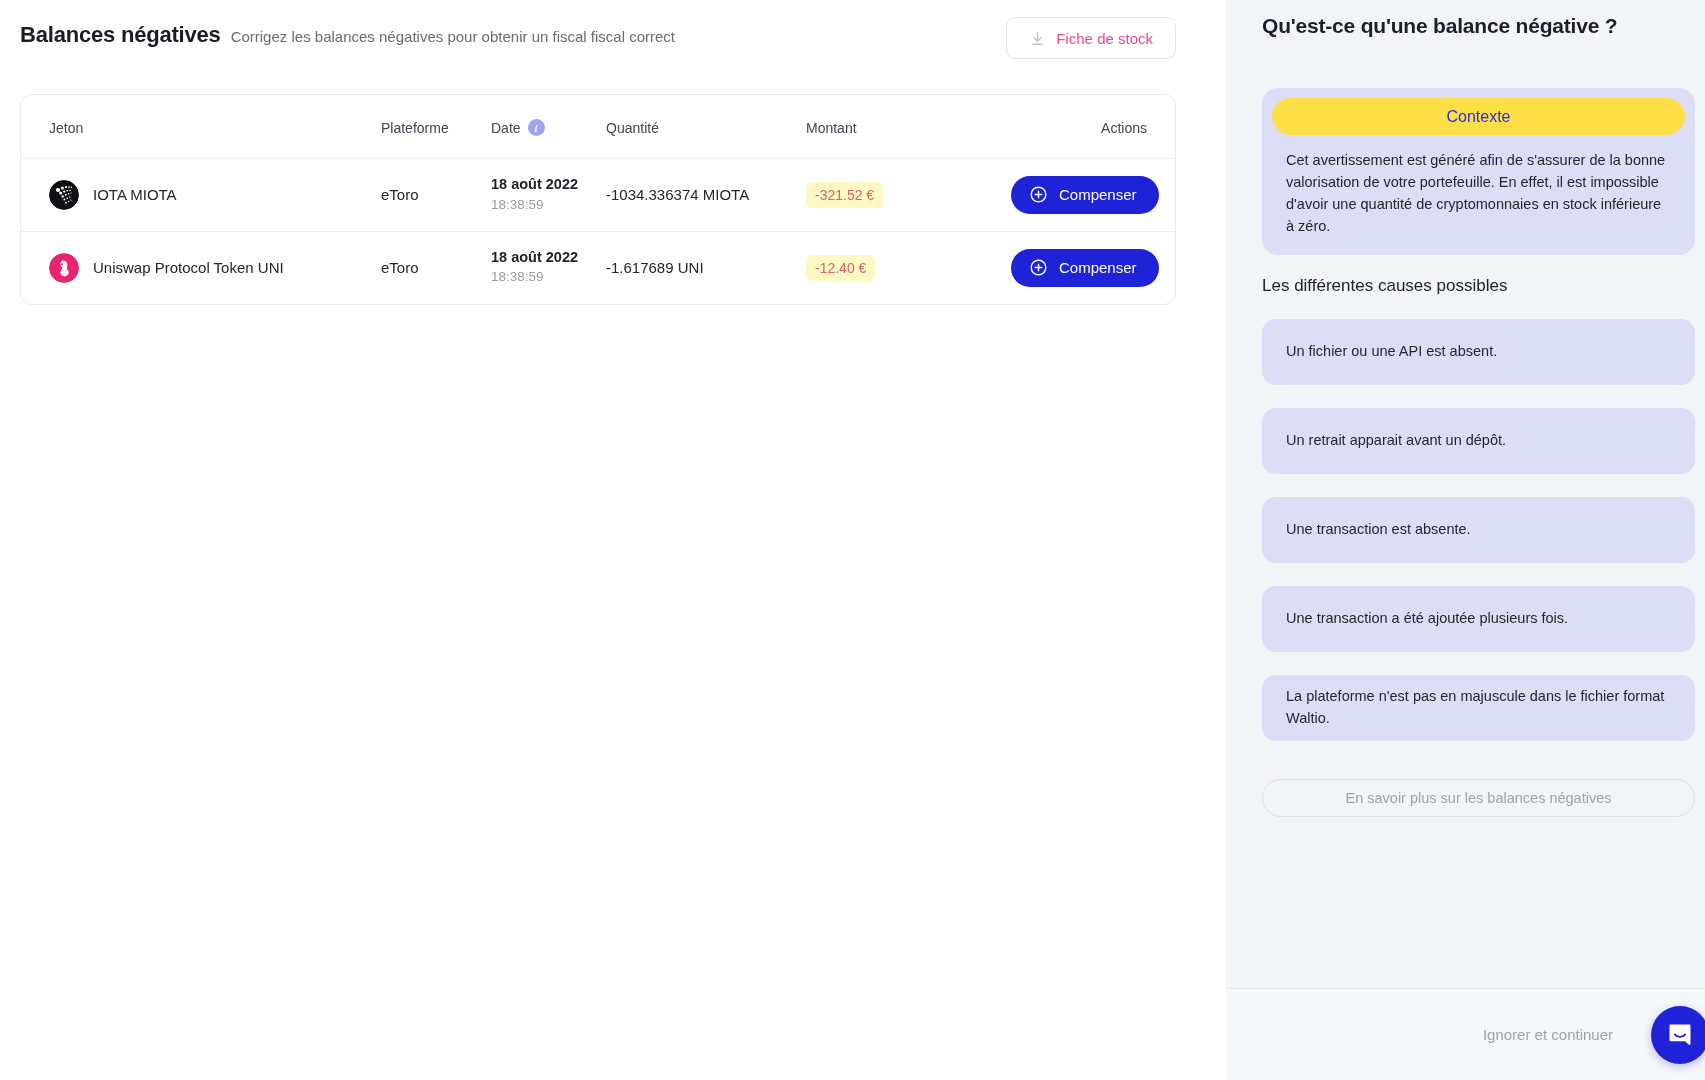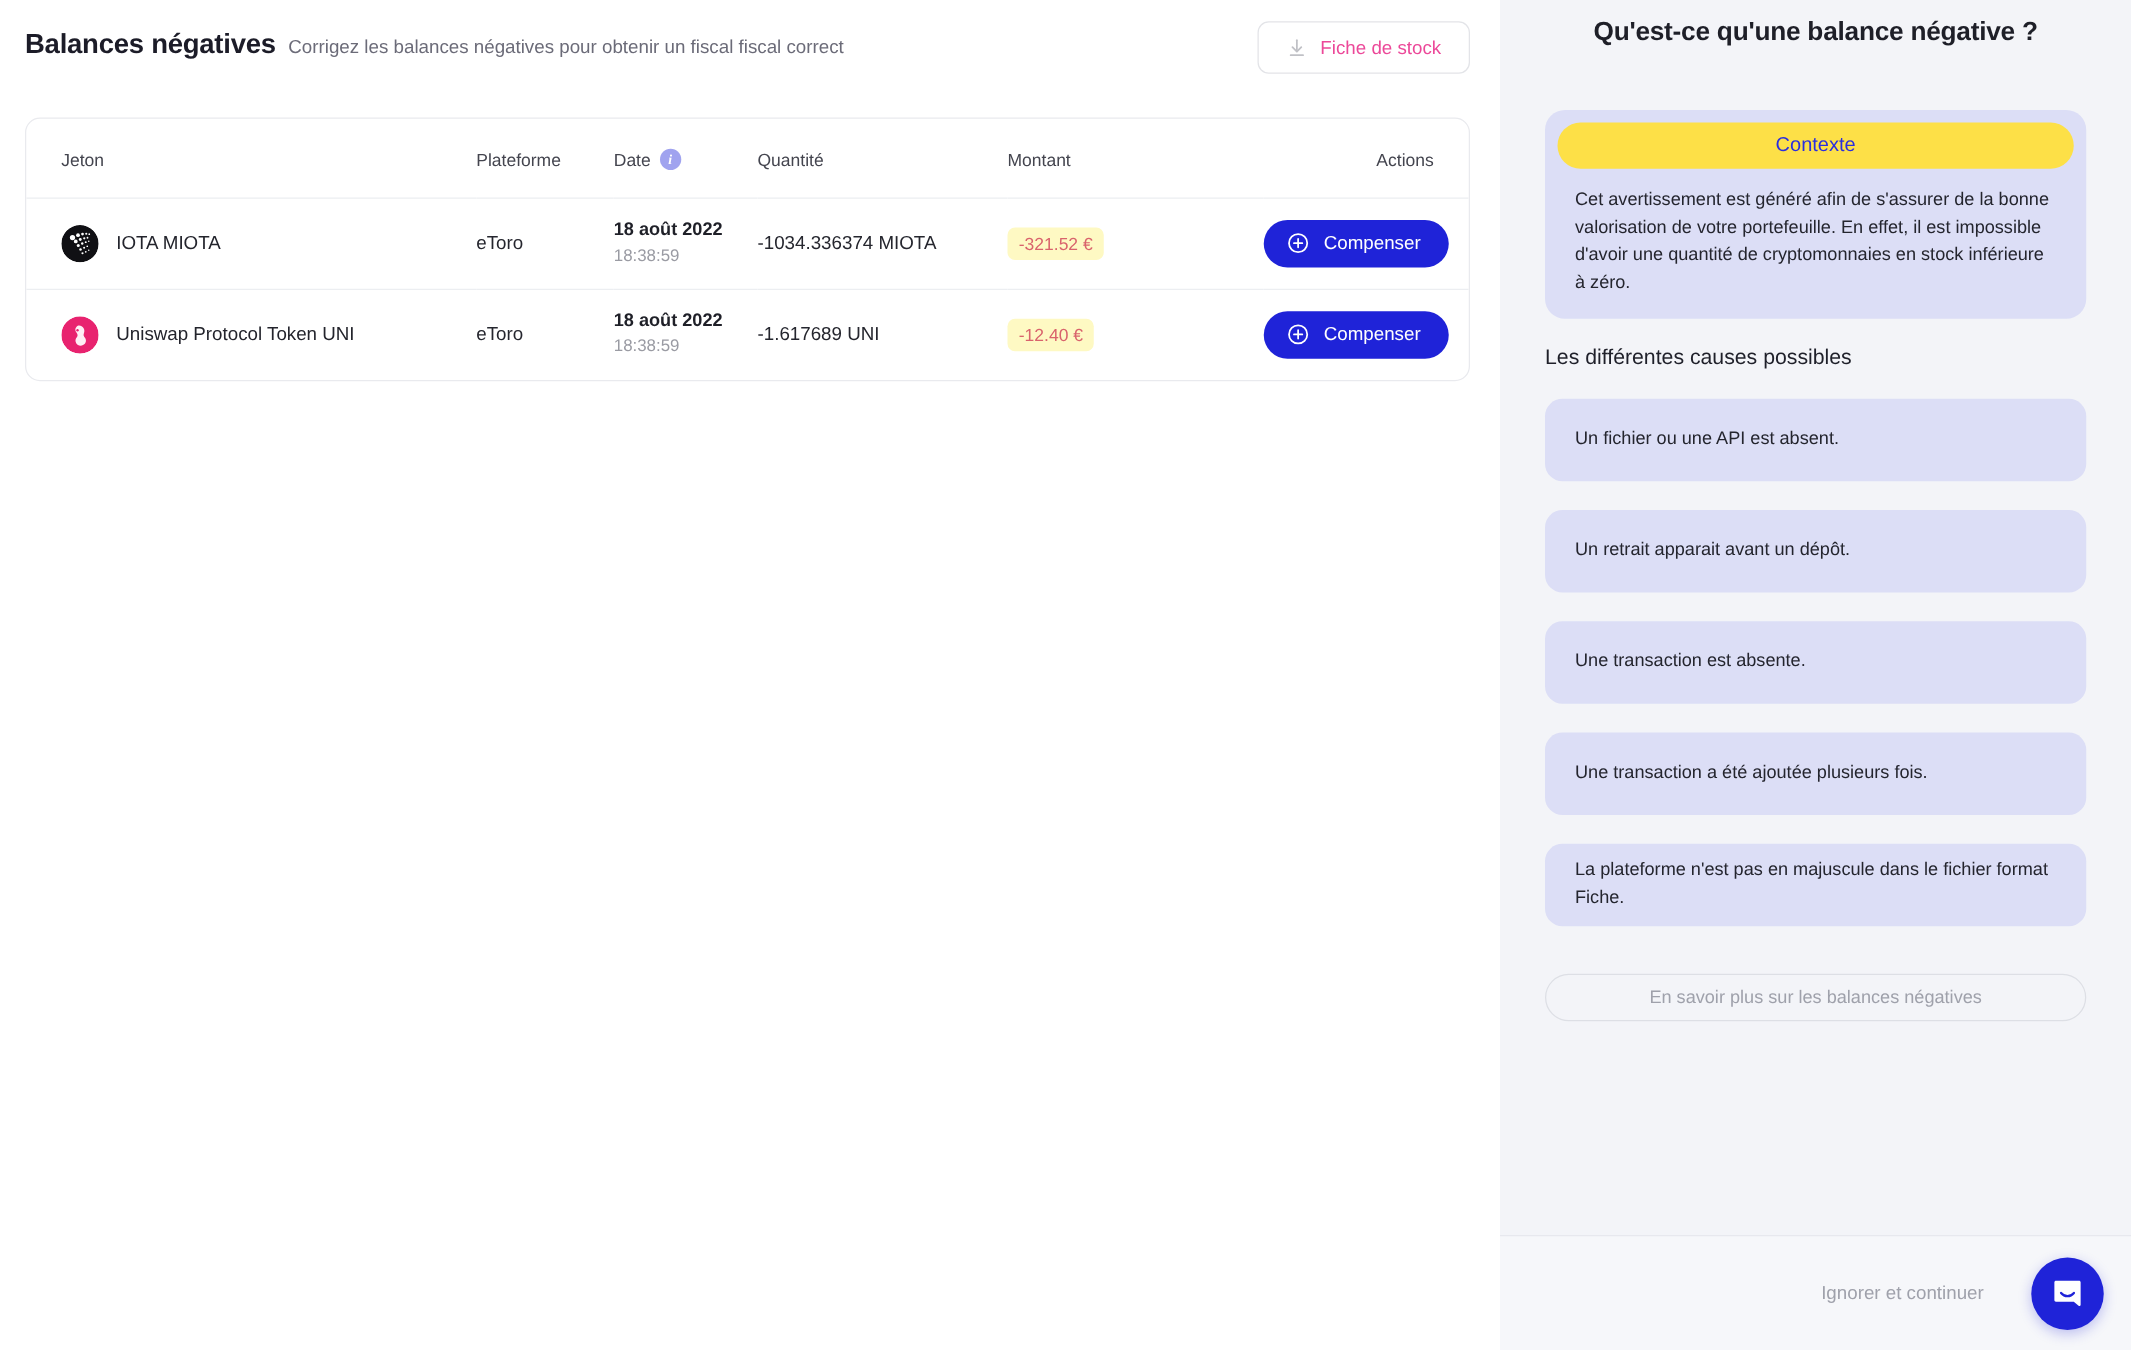--- a/index.html
+++ b/index.html
@@ -3,21 +3,21 @@
 <meta charset="utf-8">
 <style>
   * { box-sizing: border-box; margin: 0; padding: 0; }
   html, body {
     width: 1705px; height: 1080px;
     font-family: "Liberation Sans", "DejaVu Sans", sans-serif;
     background: #ffffff;
     overflow: hidden;
     -webkit-font-smoothing: antialiased;
   }
-  #app { display: flex; width: 1705px; height: 1080px; }
+  #app { display: flex; width: 1705px; height: 1080px; gap: 26px; }
 
   
   .main {
     width: 1200px; height: 1080px;
     background: #ffffff;
     position: relative;
     flex: 0 0 1200px;
   }
   .main-header {
     display: flex; align-items: flex-start;
@@ -113,21 +113,20 @@
 
   
   .side {
     flex: 0 0 505px; width: 505px; height: 1080px;
     background: #f3f4f8;
     display: flex; flex-direction: column;
     position: relative;
   }
   .side-scroll { flex: 1; padding: 0 36px; overflow: hidden; }
   .side-title {
-    text-align: center;
     font-size: 21px; font-weight: 600; color: #1e1f28;
     margin-top: 14px; letter-spacing: -0.2px;
   }
   .context-card {
     margin-top: 50px;
     background: #dcdef6; border-radius: 16px;
     padding: 10px 10px 18px 10px;
   }
   .context-pill {
     background: #fde047; border-radius: 22px;
@@ -334,21 +333,21 @@
       <div class="cause-card">
         <span>Un retrait apparait avant un dépôt.</span>
       </div>
       <div class="cause-card">
         <span>Une transaction est absente.</span>
       </div>
       <div class="cause-card">
         <span>Une transaction a été ajoutée plusieurs fois.</span>
       </div>
       <div class="cause-card">
-        <span>La plateforme n'est pas en majuscule dans le fichier format Fiche.</span>
+        <span>La plateforme n'est pas en majuscule dans le fichier format Waltio.</span>
       </div>
 
       <button class="learn-more">En savoir plus sur les balances négatives</button>
     </div>
 
     <div class="side-footer">
       <button class="ignore-link">Ignorer et continuer</button>
     </div>
 
     <div class="intercom">

